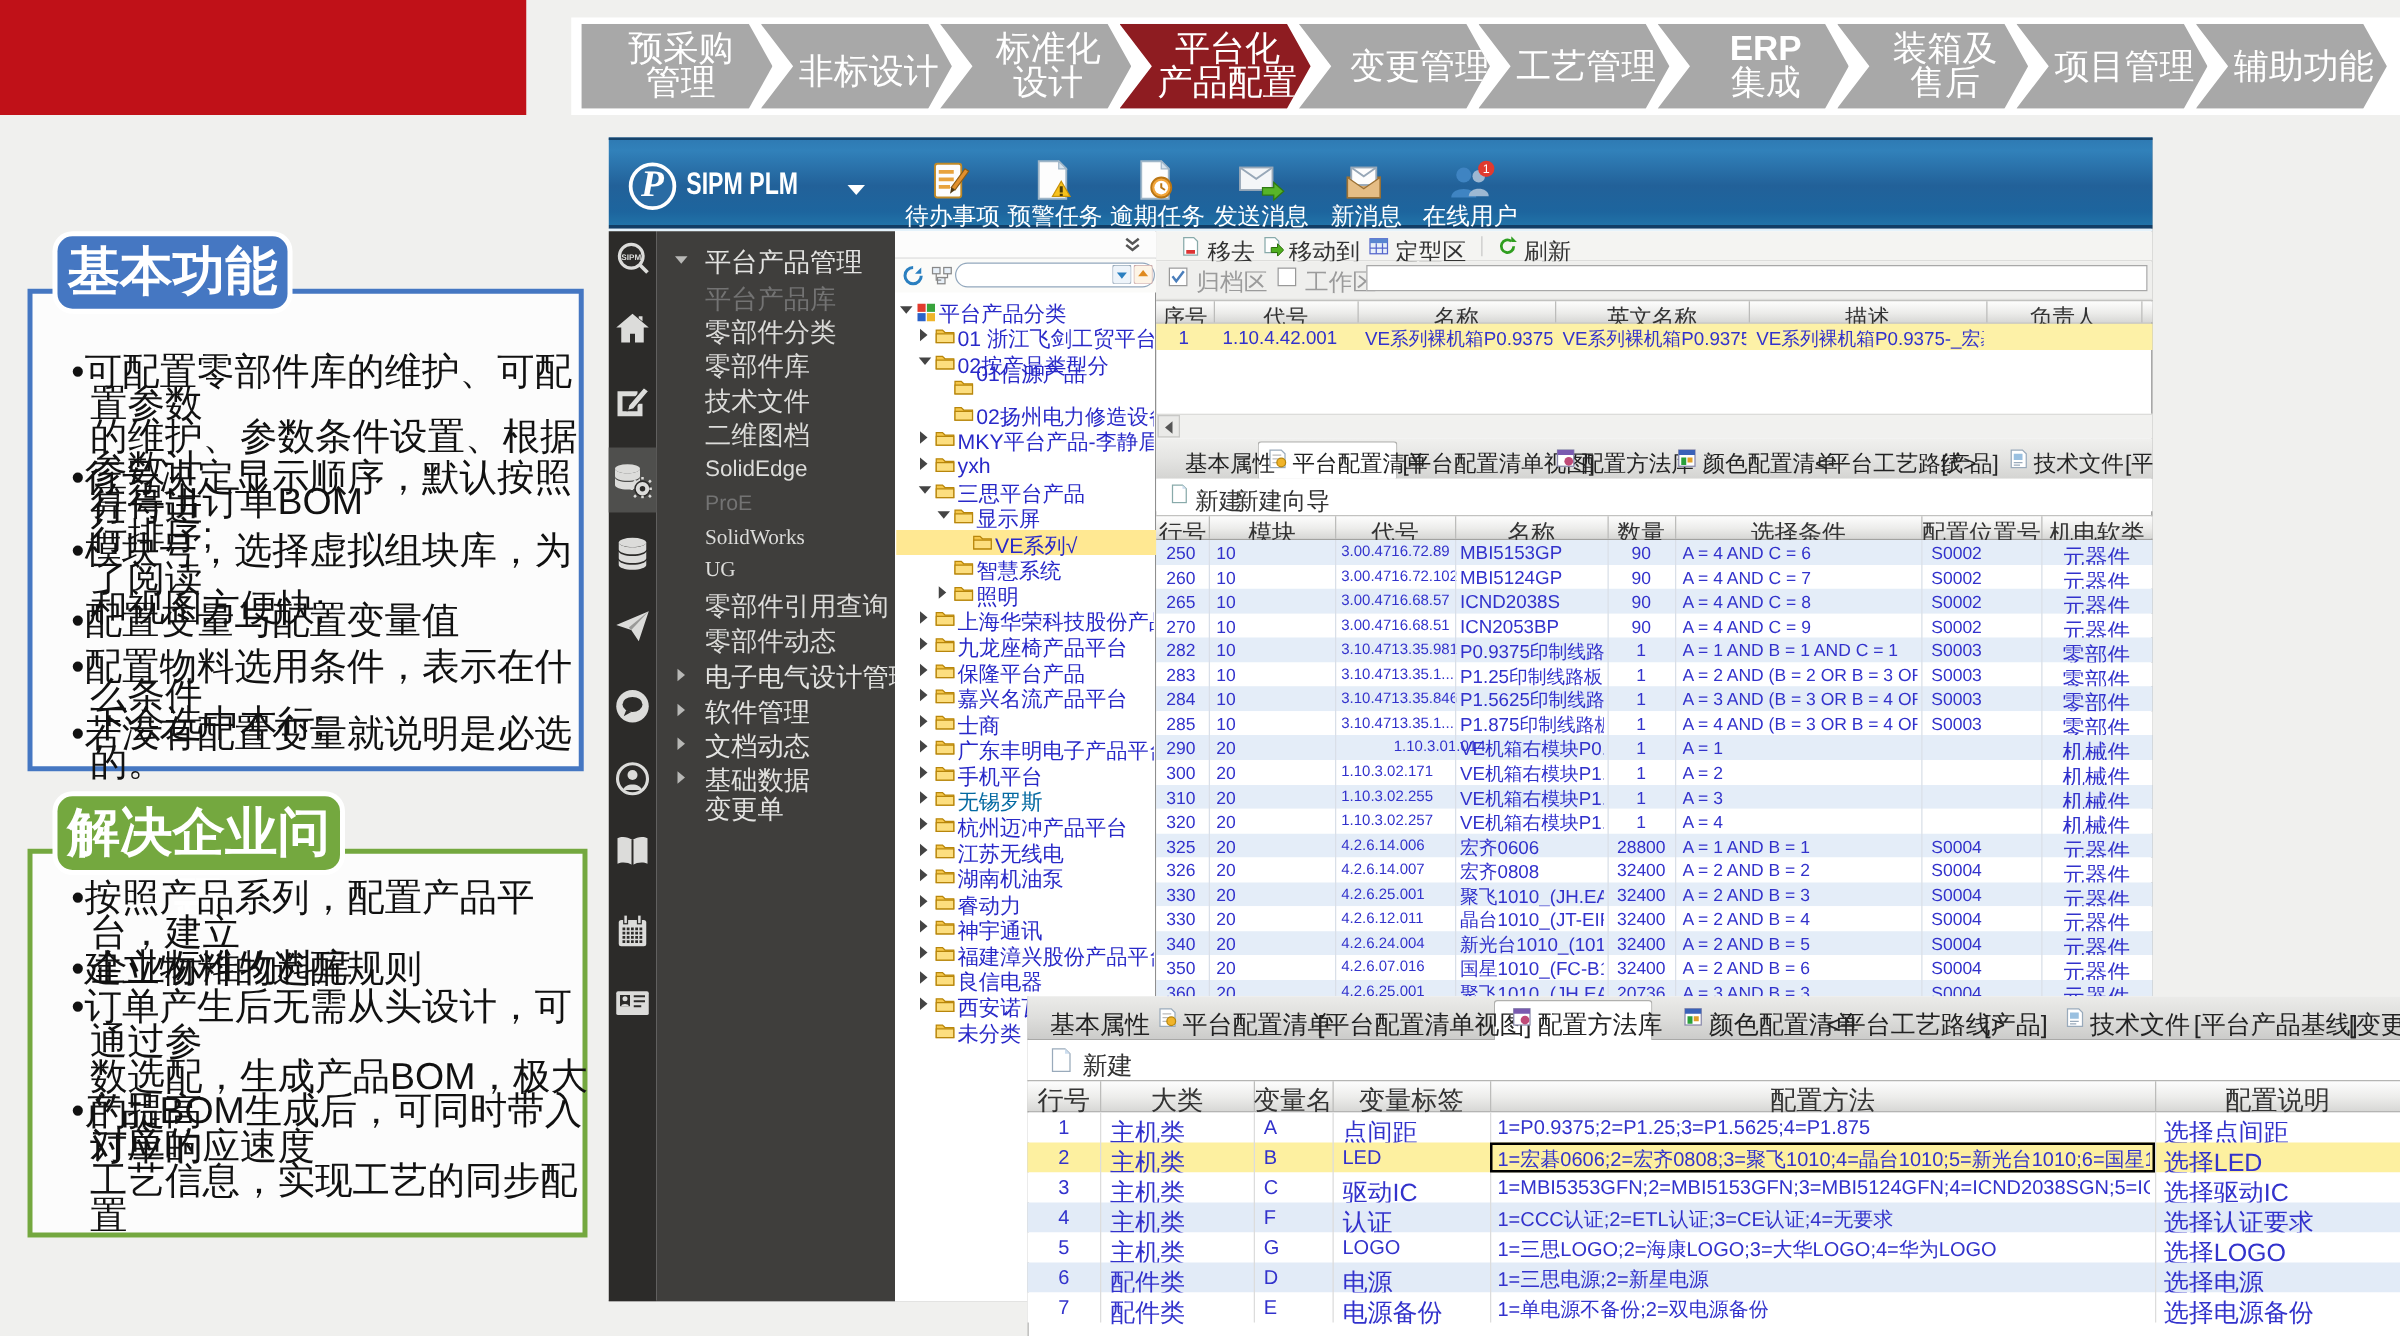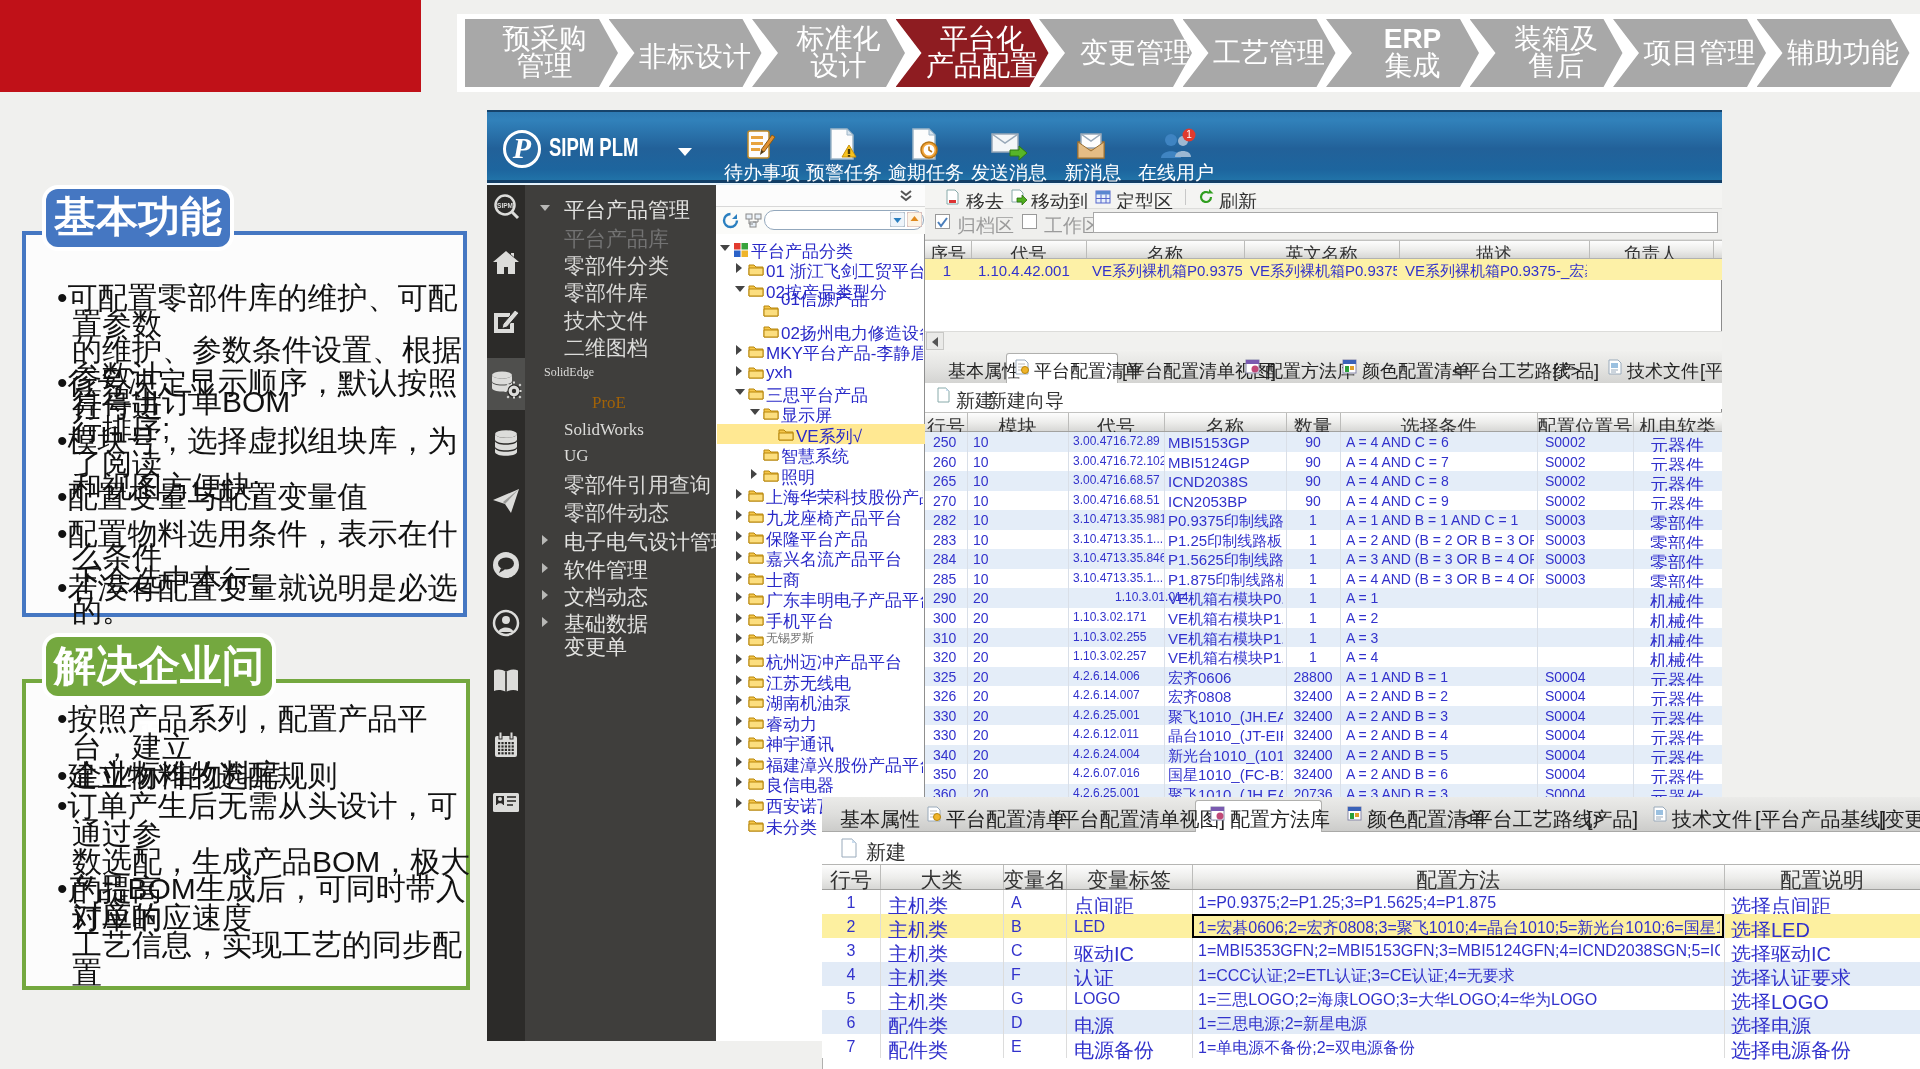--- a/index.html
+++ b/index.html
@@ -202,22 +202,22 @@
       </g>
     </svg></div>
 <div style="left:525px;top:185px;width:191px;height:856px;background:#3f3e3c"></div>
 <div style="left:540px;top:205px;width:0;height:0;border-left:5px solid transparent;border-right:5px solid transparent;border-top:6px solid #b8b8b6"></div>
 <div class="t" style="left:564px;top:196px;font-size:21px;color:#e3e3e1">平台产品管理</div>
 <div class="t" style="left:564px;top:225px;font-size:21px;color:#737373">平台产品库</div>
 <div class="t" style="left:564px;top:252px;font-size:21px;color:#dcdcda">零部件分类</div>
 <div class="t" style="left:564px;top:279px;font-size:21px;color:#dcdcda">零部件库</div>
 <div class="t" style="left:564px;top:307px;font-size:21px;color:#dcdcda">技术文件</div>
 <div class="t" style="left:564px;top:334px;font-size:21px;color:#dcdcda">二维图档</div>
-<div class="t" style="left:544px;top:365px;font-size:12px;color:#dcdcda;font-family:Liberation Serif, serif">SolidEdge</div>
-<div class="t" style="left:592px;top:393px;font-size:17px;color:#a16207;font-family:Liberation Serif, serif">ProE</div>
+<div class="t" style="left:564px;top:365px;font-size:18px;color:#dcdcda;font-family:Liberation Sans, sans-serif">SolidEdge</div>
+<div class="t" style="left:564px;top:393px;font-size:17px;color:#737373;font-family:Liberation Sans, sans-serif">ProE</div>
 <div class="t" style="left:564px;top:420px;font-size:17px;color:#dcdcda;font-family:'Liberation Serif',serif">SolidWorks</div>
 <div class="t" style="left:564px;top:446px;font-size:17px;color:#dcdcda;font-family:'Liberation Serif',serif">UG</div>
 <div class="t" style="left:564px;top:471px;font-size:21px;color:#dcdcda">零部件引用查询</div>
 <div class="t" style="left:564px;top:499px;font-size:21px;color:#dcdcda">零部件动态</div>
 <div style="left:542px;top:535px;width:0;height:0;border-top:5px solid transparent;border-bottom:5px solid transparent;border-left:6px solid #b8b8b6"></div>
 <div class="t" style="left:564px;top:528px;font-size:21px;color:#e3e3e1">电子电气设计管理</div>
 <div style="left:542px;top:563px;width:0;height:0;border-top:5px solid transparent;border-bottom:5px solid transparent;border-left:6px solid #b8b8b6"></div>
 <div class="t" style="left:564px;top:556px;font-size:21px;color:#e3e3e1">软件管理</div>
 <div style="left:542px;top:590px;width:0;height:0;border-top:5px solid transparent;border-bottom:5px solid transparent;border-left:6px solid #b8b8b6"></div>
 <div class="t" style="left:564px;top:583px;font-size:21px;color:#e3e3e1">文档动态</div>
@@ -361,21 +361,21 @@
 <div style="left:748px;top:611.8px;width:16px;height:16px"><svg style="position:static" width="16" height="13" viewBox="0 0 16 13">
       <path d="M1 2 h5 l2 2 h7 v8 h-14 z" fill="#f5c64a" stroke="#b8860b" stroke-width="1"></path>
       <path d="M1 5 h14 v7 h-14 z" fill="#fcde7f" stroke="#b8860b" stroke-width="1"></path>
     </svg></div>
 <div class="t" style="left:766px;top:609.8px;width:157px;overflow:hidden;font-size:17px;color:#2929c8">手机平台</div>
 <div style="left:736px;top:633.3px;width:0;height:0;border-top:5px solid transparent;border-bottom:5px solid transparent;border-left:6px solid #444"></div>
 <div style="left:748px;top:632.3px;width:16px;height:16px"><svg style="position:static" width="16" height="13" viewBox="0 0 16 13">
       <path d="M1 2 h5 l2 2 h7 v8 h-14 z" fill="#f5c64a" stroke="#b8860b" stroke-width="1"></path>
       <path d="M1 5 h14 v7 h-14 z" fill="#fcde7f" stroke="#b8860b" stroke-width="1"></path>
     </svg></div>
-<div class="t" style="left:766px;top:630.3px;width:157px;overflow:hidden;font-size:12px;color:#737373">无锡罗斯</div>
+<div class="t" style="left:766px;top:630.3px;width:157px;overflow:hidden;font-size:17px;color:#0369a1">无锡罗斯</div>
 <div style="left:736px;top:653.9px;width:0;height:0;border-top:5px solid transparent;border-bottom:5px solid transparent;border-left:6px solid #444"></div>
 <div style="left:748px;top:652.9px;width:16px;height:16px"><svg style="position:static" width="16" height="13" viewBox="0 0 16 13">
       <path d="M1 2 h5 l2 2 h7 v8 h-14 z" fill="#f5c64a" stroke="#b8860b" stroke-width="1"></path>
       <path d="M1 5 h14 v7 h-14 z" fill="#fcde7f" stroke="#b8860b" stroke-width="1"></path>
     </svg></div>
 <div class="t" style="left:766px;top:650.9px;width:157px;overflow:hidden;font-size:17px;color:#2929c8">杭州迈冲产品平台</div>
 <div style="left:736px;top:674.5px;width:0;height:0;border-top:5px solid transparent;border-bottom:5px solid transparent;border-left:6px solid #444"></div>
 <div style="left:748px;top:673.5px;width:16px;height:16px"><svg style="position:static" width="16" height="13" viewBox="0 0 16 13">
       <path d="M1 2 h5 l2 2 h7 v8 h-14 z" fill="#f5c64a" stroke="#b8860b" stroke-width="1"></path>
       <path d="M1 5 h14 v7 h-14 z" fill="#fcde7f" stroke="#b8860b" stroke-width="1"></path>

